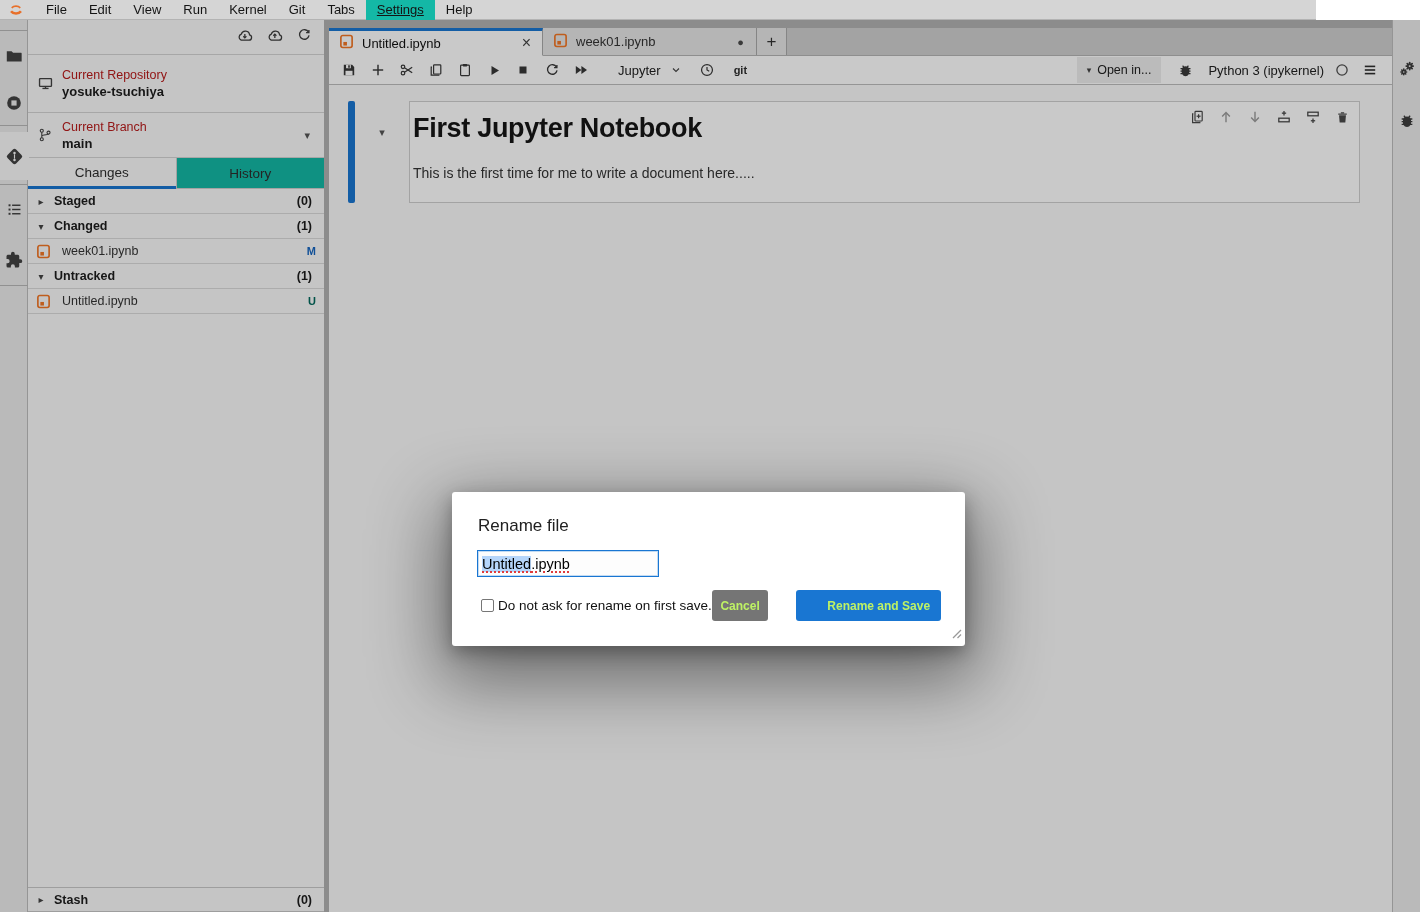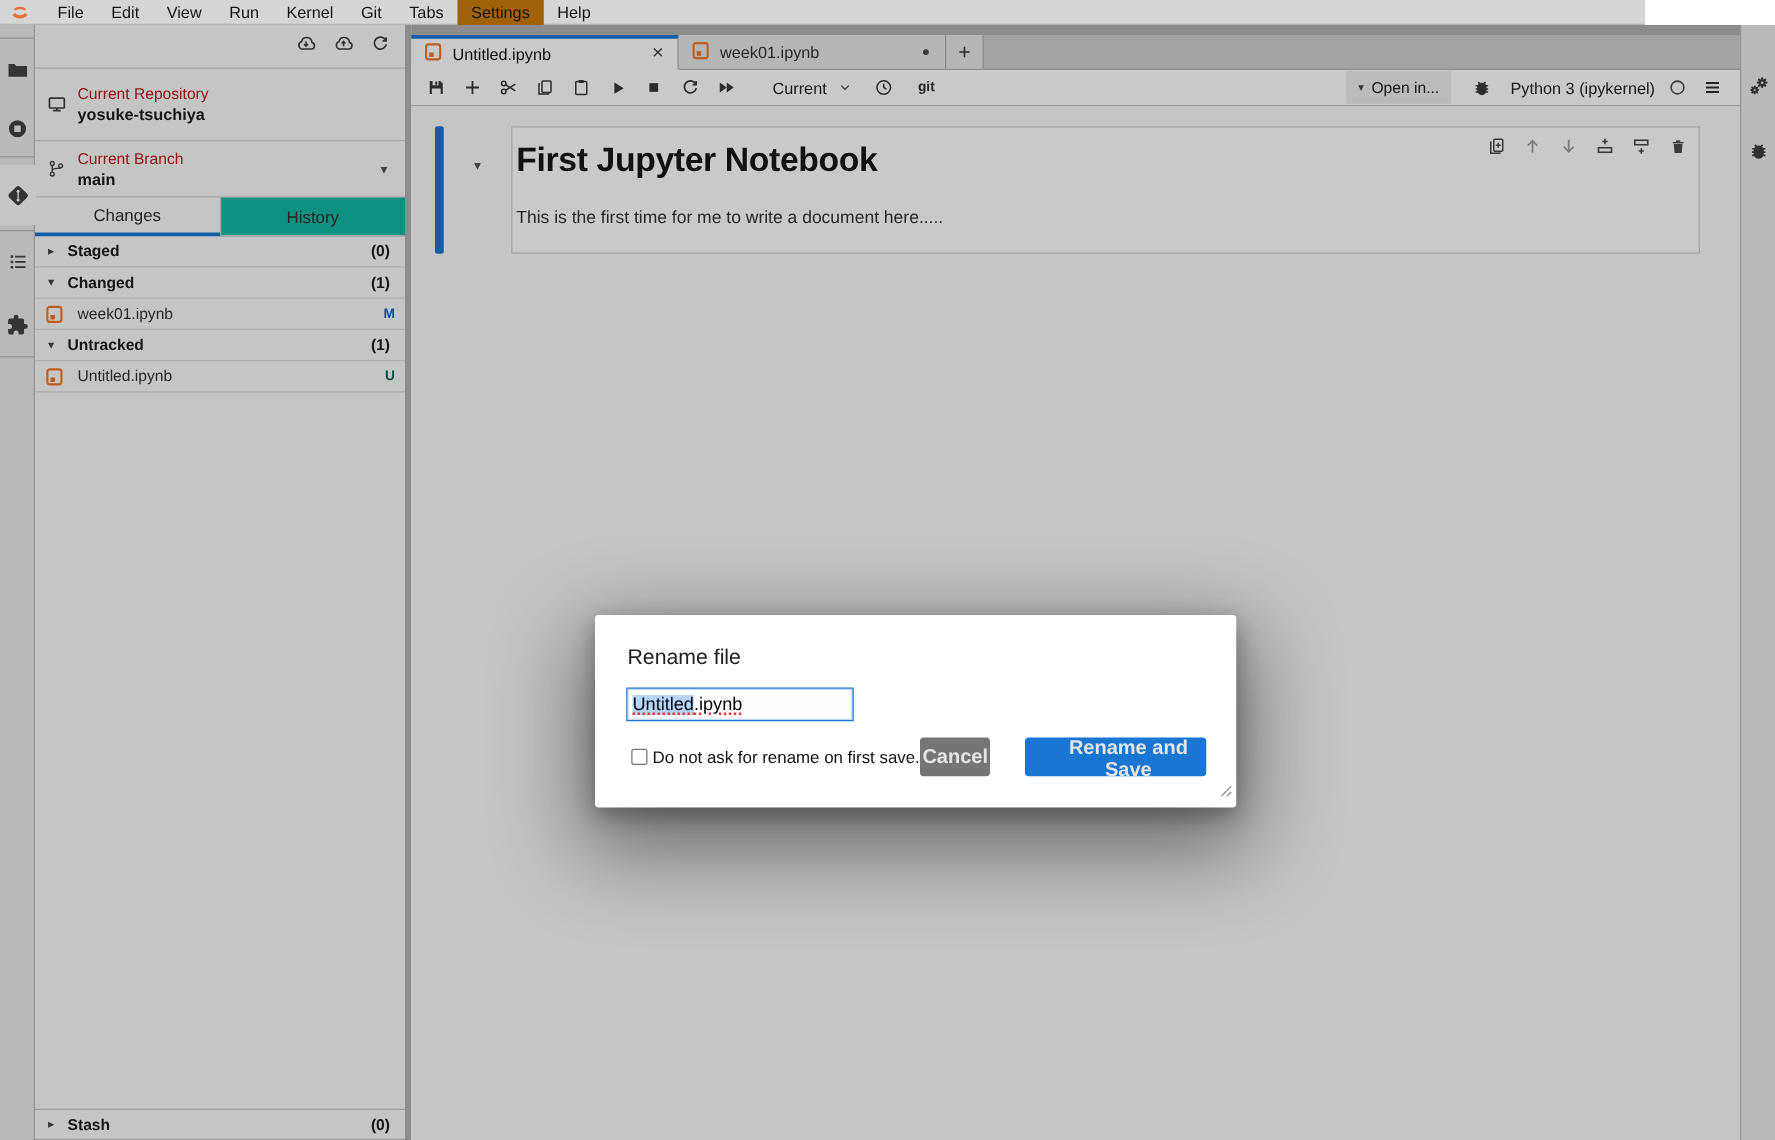--- a/index.html
+++ b/index.html
@@ -6,21 +6,21 @@
   html,body { width:1420px; height:912px; overflow:hidden;
     font-family:"Liberation Sans","DejaVu Sans",sans-serif; background:#fff; }
 
   
   .titlebar { position:absolute; left:0; top:0; width:1316px; height:20px;
     background:#d5d5d5; border-bottom:1px solid #b3b3b3;
     display:flex; align-items:center; z-index:10; }
   .logo { width:18px; height:16px; margin:0 10px 0 7px; display:flex; align-items:center; }
   .menu-item { font-size:13px; color:#141414; padding:0 11px; height:20px;
     display:flex; align-items:center; }
-  .menu-item.active { background:#a16207; }
+  .menu-item.active { background:#14b8a6;text-decoration:underline; }
 
   
   .shell { position:absolute; top:20px; left:0; width:1420px; height:892px;
     display:flex; background:#fafafa; }
 
   
   .activitybar { position:relative; width:28px; background:#ececec;
     border-right:1px solid #bdbdbd; flex:none; }
   .ab-cell { position:absolute; left:0; width:28px; display:flex;
     align-items:center; justify-content:center; color:#424242; }
@@ -107,38 +107,38 @@
   .ct-btn { width:16px; height:16px; display:flex; align-items:center; justify-content:center; }
   .ct-dis { color:#9c9c9c; }
 
   
   .rightstrip { position:relative; width:28px; background:#ececec;
     border-left:1px solid #bdbdbd; flex:none; }
 
   
   .dim { position:absolute; left:0; top:20px; width:1420px; height:892px;
     background:rgba(0,0,0,0.21); z-index:40; }
-  .dialog { position:absolute; left:476px; top:492px; width:513px; height:154px;
+  .dialog { position:absolute; left:452px; top:492px; width:513px; height:154px;
     background:#fff; border-radius:3px; z-index:60;
     box-shadow:0 6px 18px rgba(0,0,0,.30), 0 24px 70px 12px rgba(0,0,0,.45); }
   .dlg-title { position:absolute; left:26px; top:24px; font-size:17px; color:#212121; }
   .dlg-input { position:absolute; left:25px; top:58px; width:182px; height:27px;
     border:1px solid #1976d2; background:#fdfdfd; display:flex; align-items:center;
     padding-left:4px; font-size:14.5px; color:#000;
     box-shadow:inset 0 0 0 1px rgba(25,118,210,.25); }
   .sel { background:#b5d5fa; }
   .spellerr { text-decoration:underline; text-decoration-style:dotted;
     text-decoration-color:#e03c3c; text-decoration-thickness:2px; text-underline-offset:3px; }
   .dlg-footer { position:absolute; left:29px; right:24px; top:98px; height:31px;
     display:flex; align-items:center; }
   .cbx { width:13px; height:13px; border:1px solid #767676; border-radius:2px;
     background:#fff; flex:none; }
   .cbx-label { font-size:13.5px; color:#111; margin-left:4px; white-space:nowrap; }
-  .btn { height:31px; border:none; border-radius:3px; color:#e5e5e5;
-    font-size:16px; font-weight:bold; font-family:inherit; }
+  .btn { height:31px; border:none; border-radius:3px; color:#bef264;
+    font-size:12px; font-weight:bold; font-family:inherit; }
   .btn-cancel { width:69px; background:#757575; margin-left:auto; }
   .btn-accept { width:172px; background:#1976d2; margin-left:28px;padding-left:20px; }
   .dlg-resize { position:absolute; right:3px; bottom:3px; color:#999; }
 </style>
 </head>
 <body>
 
 <div class="titlebar">
   <span class="logo">
     <svg viewBox="0 0 20 18" width="18" height="16">
@@ -384,21 +384,21 @@
             <polyline points="16.1,3.6 16.1,7.1 12.6,7.1"></polyline>
         </svg>
       </span>
       <span class="tb-btn">
         <svg viewBox="0 0 20 20" width="16" height="16" fill="currentColor">
             <polygon points="3.5,5 10.5,10 3.5,15"></polygon>
             <polygon points="10.5,5 17.5,10 10.5,15"></polygon>
           </svg>
       </span>
       <span class="tb-ddl">
-        <span>Current</span>
+        <span>Jupyter</span>
         <svg viewBox="0 0 20 20" width="12" height="12" fill="none" stroke="#444" stroke-width="1.8">
             <polyline points="5,7.5 10,12.5 15,7.5"></polyline>
           </svg>
       </span>
       <span class="tb-clock">
         <svg viewBox="0 0 20 20" width="16" height="16" fill="none" stroke="currentColor" stroke-width="1.5">
           <circle cx="10" cy="10" r="6.8"></circle>
             <polyline points="10,6.2 10,10 12.8,11.6"></polyline>
         </svg>
       </span>

